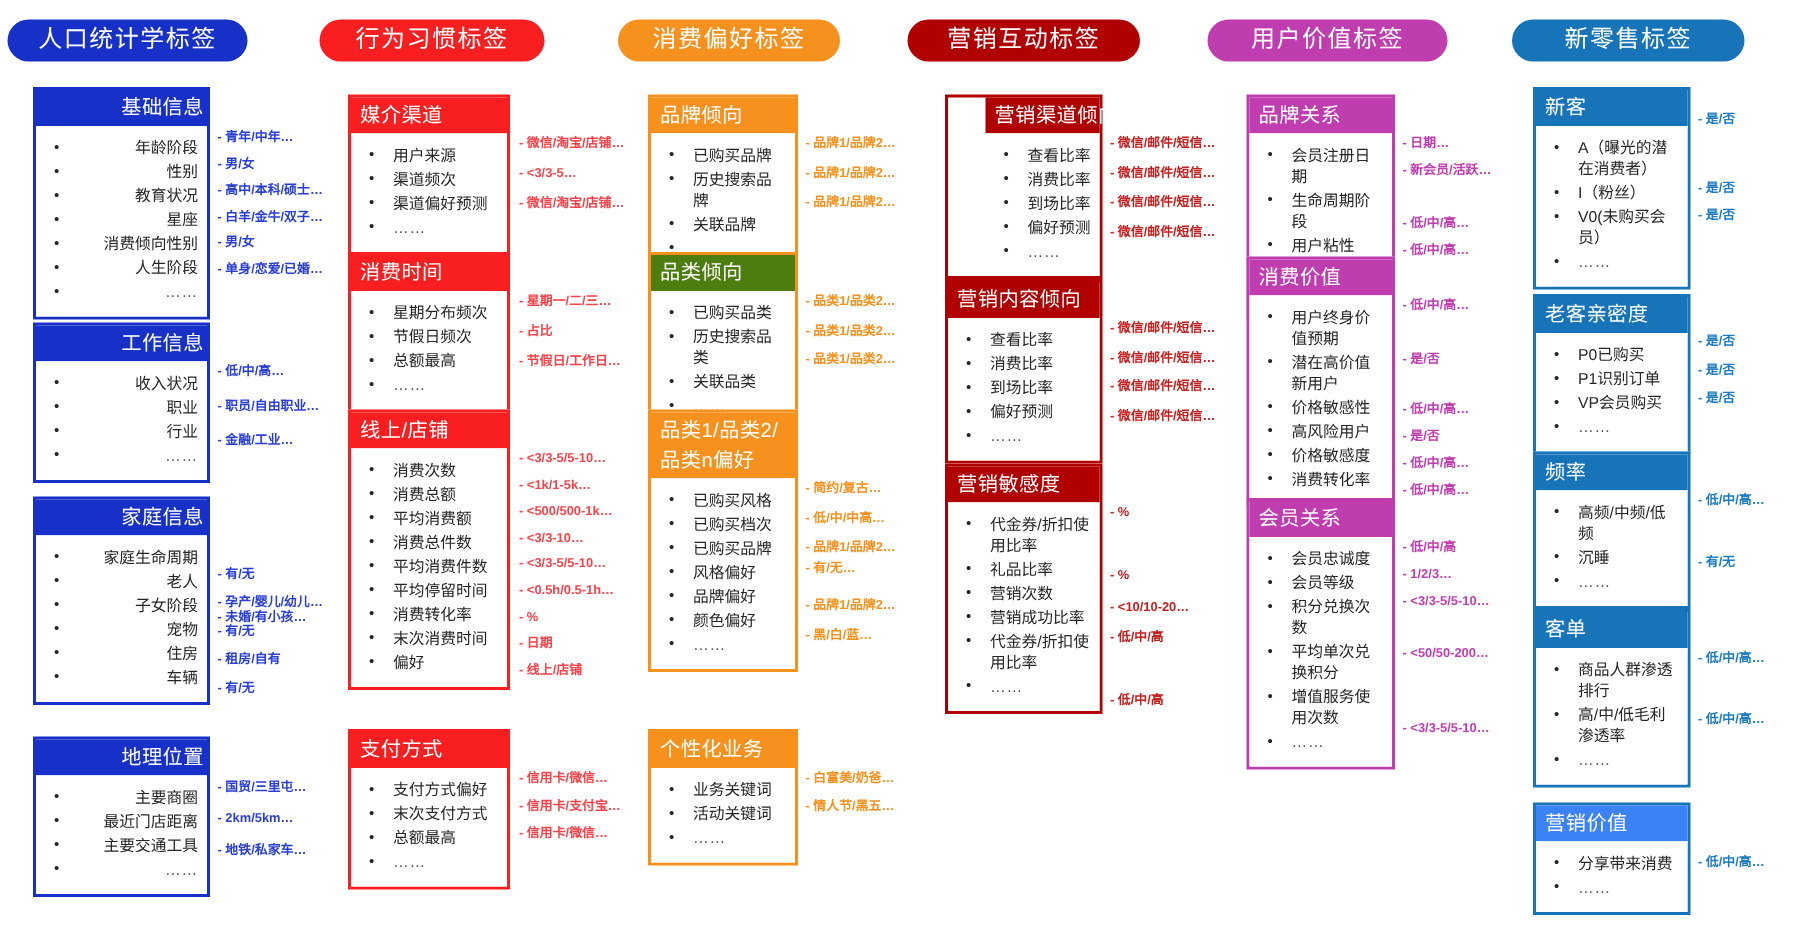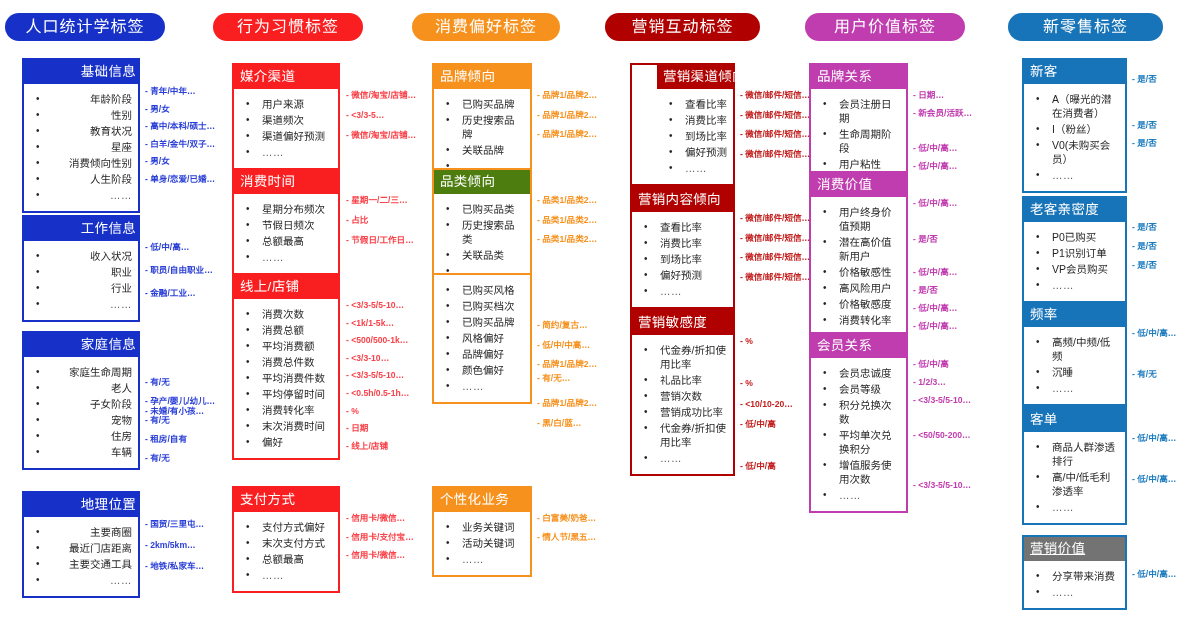--- a/index.html
+++ b/index.html
@@ -91,21 +91,21 @@
     line-height: 11px;
     white-space: nowrap;
     font-weight: bold;
   }
 
   
   #col-0 { left: 0;    width: 210px; text-align: right; }
   #col-1 { left: 210px; width: 200px; }
   #col-2 { left: 410px; width: 195px; }
   #col-3 { left: 605px; width: 200px; }
-  #col-4 { left: 783px; width: 195px; }
+  #col-4 { left: 805px; width: 195px; }
   #col-5 { left: 1000px; width: 200px; }
 
   #col-0 .cardstack { left: 22px; width: 118px; }
   #col-1 .cardstack { left: 22px; width: 108px; }
   #col-2 .cardstack { left: 22px; width: 100px; }
   #col-3 .cardstack { left: 25px; width: 105px; }
   #col-4 .cardstack { left: 26px; width: 99px; }
   #col-5 .cardstack { left: 22px; width: 105px; }
 
   #col-0 .annot-layer { left: 145px; }
@@ -273,20 +273,21 @@
         <div class="card" style="position: absolute; top: 110px; left: 0px; width: 100%; border-color: rgb(247, 145, 30);">
           <div class="card-head" style="background: #4d7c0f;">品类倾向</div>
           <div class="card-body">
             <div class="item"><span class="bullet">•</span><span class="label">已购买品类</span></div>
             <div class="item"><span class="bullet">•</span><span class="label">历史搜索品类</span></div>
             <div class="item"><span class="bullet">•</span><span class="label">关联品类</span></div>
             <div class="item dots"><span class="bullet">•</span><span class="label">……</span></div>
           </div>
         </div>
         <div class="card" style="position: absolute; top: 215px; left: 0px; width: 100%; border-color: rgb(247, 145, 30);">
+          <div class="card-head two-line" style="background: rgb(247, 145, 30);">品类1/品类2/品类n偏好</div>
           <div class="card-body">
             <div class="item"><span class="bullet">•</span><span class="label">已购买风格</span></div>
             <div class="item"><span class="bullet">•</span><span class="label">已购买档次</span></div>
             <div class="item"><span class="bullet">•</span><span class="label">已购买品牌</span></div>
             <div class="item"><span class="bullet">•</span><span class="label">风格偏好</span></div>
             <div class="item"><span class="bullet">•</span><span class="label">品牌偏好</span></div>
             <div class="item"><span class="bullet">•</span><span class="label">颜色偏好</span></div>
             <div class="item dots"><span class="bullet">•</span><span class="label">……</span></div>
           </div>
         </div>
@@ -452,21 +453,21 @@
         </div>
         <div class="card" style="position: absolute; top: 348px; left: 0px; width: 100%; border-color: rgb(24, 116, 184);">
           <div class="card-head" style="background: rgb(24, 116, 184);">客单</div>
           <div class="card-body">
             <div class="item"><span class="bullet">•</span><span class="label">商品人群渗透排行</span></div>
             <div class="item"><span class="bullet">•</span><span class="label">高/中/低毛利渗透率</span></div>
             <div class="item dots"><span class="bullet">•</span><span class="label">……</span></div>
           </div>
         </div>
         <div class="card" style="position: absolute; top: 477px; left: 0px; width: 100%; border-color: rgb(24, 116, 184);">
-          <div class="card-head" style="background: #737373; text-decoration: underline;">营销价值</div>
+          <div class="card-head" style="background: #3b82f6;">营销价值</div>
           <div class="card-body">
             <div class="item"><span class="bullet">•</span><span class="label">分享带来消费</span></div>
             <div class="item dots"><span class="bullet">•</span><span class="label">……</span></div>
           </div>
         </div>
       </div>
       <div class="annot-layer">
         <div class="annot" style="color: rgb(30, 124, 191); top: 16px; left: 0px;">- 是/否</div>
         <div class="annot" style="color: rgb(30, 124, 191); top: 62px; left: 0px;">- 是/否</div>
         <div class="annot" style="color: rgb(30, 124, 191); top: 80px; left: 0px;">- 是/否</div>

